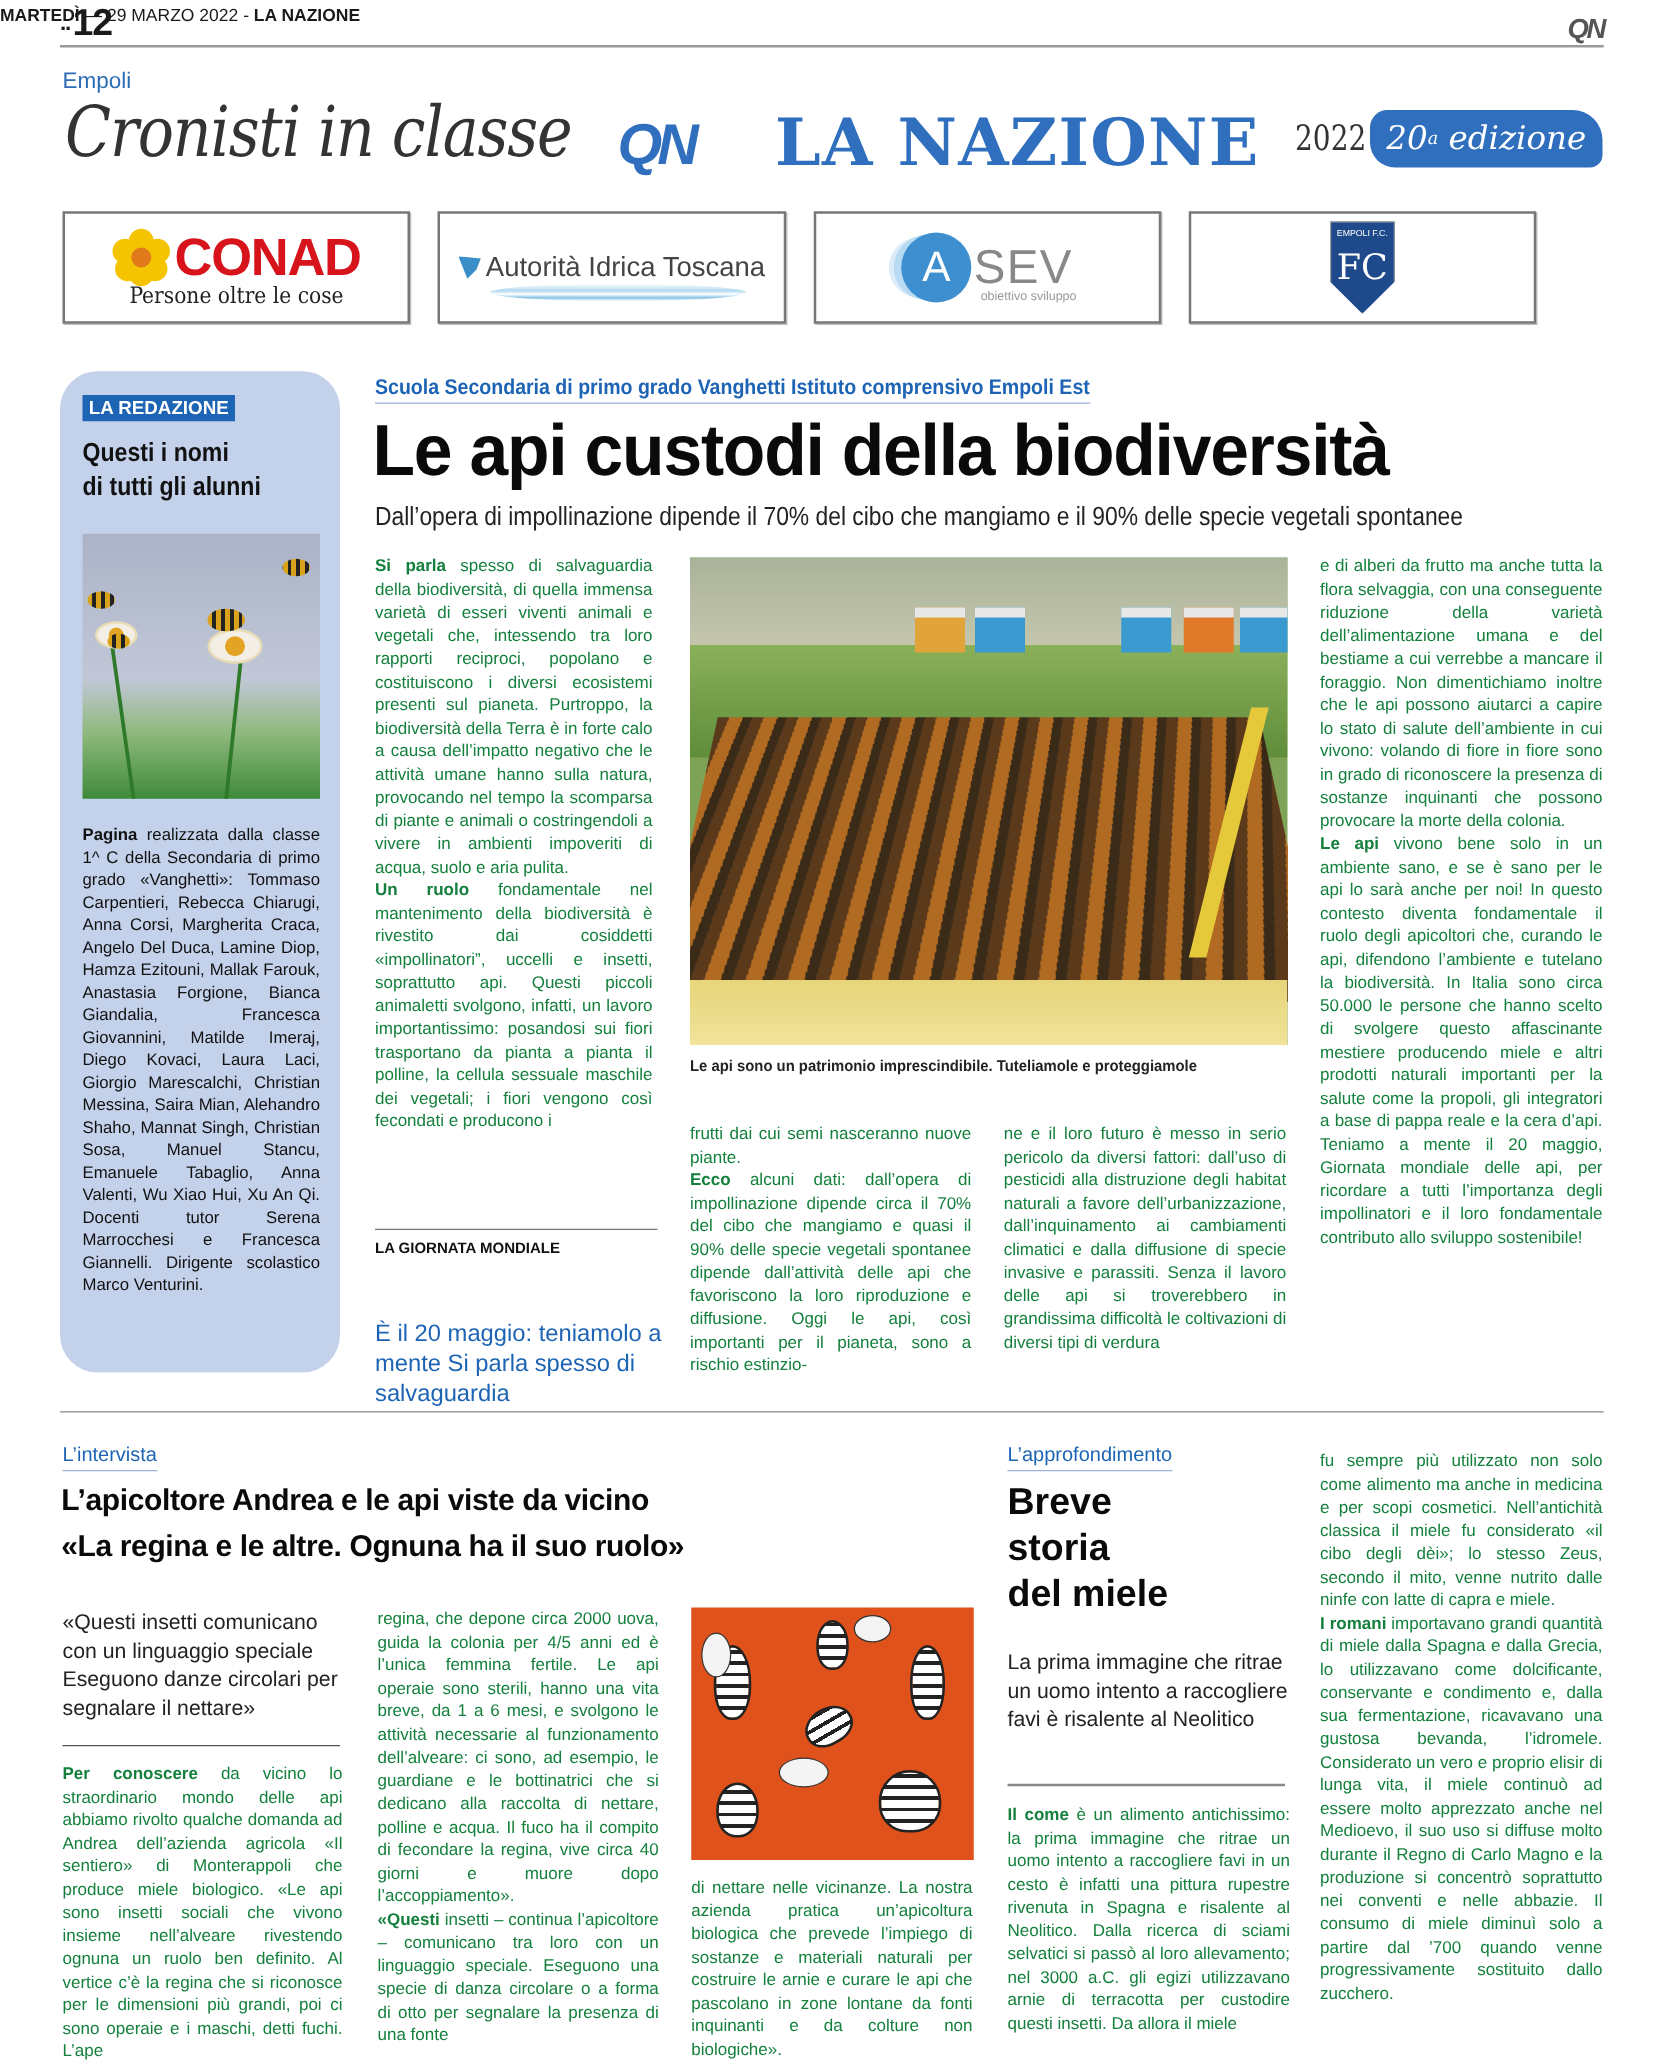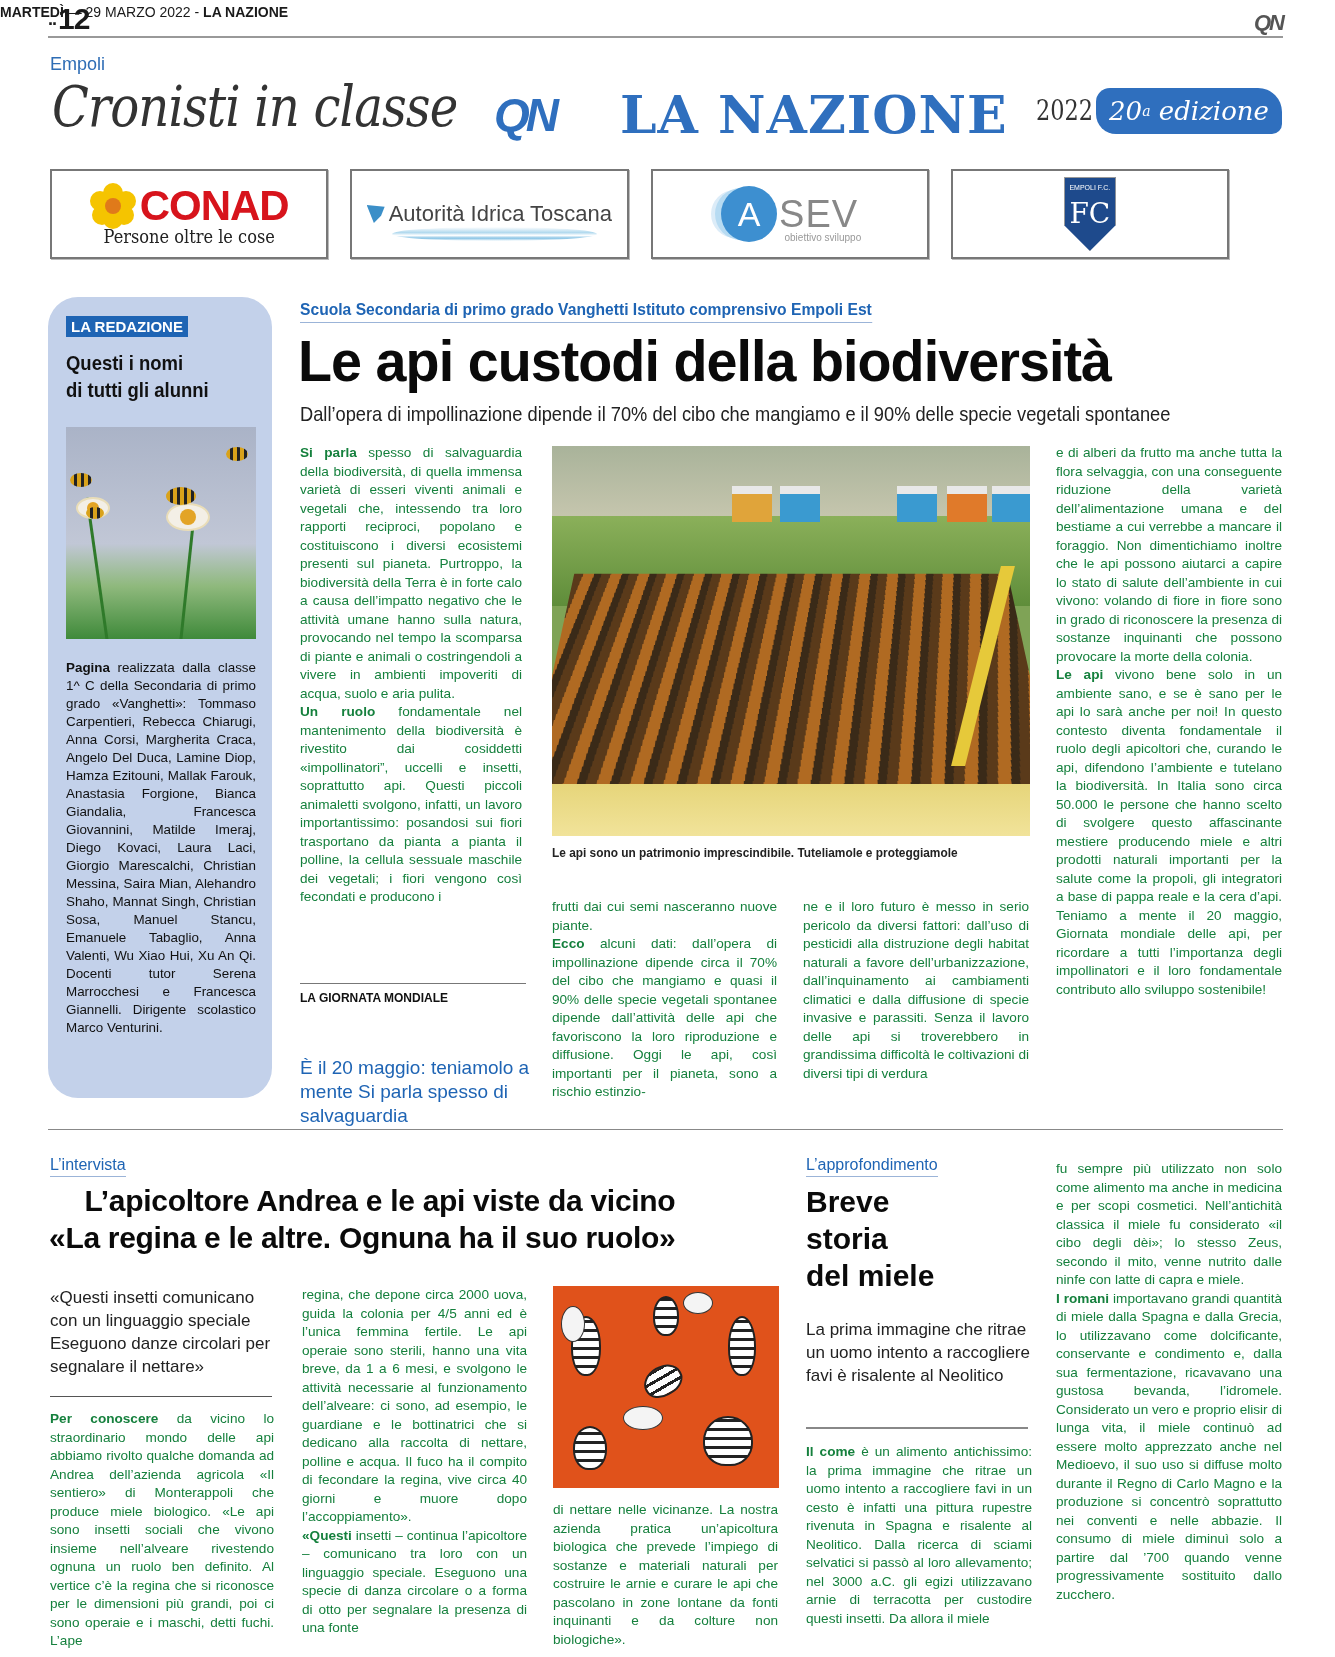--- a/index.html
+++ b/index.html
@@ -77,21 +77,21 @@
   .caption { left: 552px; top: 846px; font-size: 12.5px; font-weight: 700; color: #222; transform: scaleX(0.95); transform-origin: left top; white-space: nowrap; }
 
   .box-rule { left: 300px; top: 983px; width: 226px; height: 1px; background: #777; }
   .giornata-kicker { left: 300px; top: 991px; font-size: 12px; font-weight: 700; color: #111; }
   .giornata-title { left: 300px; top: 1008px; width: 230px; font-size: 19px; line-height: 24px; font-weight: 400; color: #1e64b4; margin-top: 48px; }
 
   .divider { left: 48px; right: 52px; top: 1129px; height: 1px; background: #888; }
 
   
   .int-kicker { left: 50px; top: 1156px; font-size: 16px; font-weight: 400; }
-  .int-title { left: 49px; top: 1182px; font-size: 30px; line-height: 37px; font-weight: 900; color: #0a0a0a; letter-spacing: -0.3px; white-space: nowrap; text-align: right; }
+  .int-title { left: 49px; top: 1182px; font-size: 24px; line-height: 37px; font-weight: 900; color: #0a0a0a; letter-spacing: -0.3px; white-space: nowrap; }
   .int-quote { left: 50px; top: 1286px; width: 230px; font-size: 17px; line-height: 23px; color: #222; }
   .int-rule { left: 50px; top: 1396px; width: 222px; height: 1px; background: #555; }
   .c5 { left: 50px; top: 1410px; width: 224px; }
   .c6 { left: 302px; top: 1286px; width: 225px; }
   .c7 { left: 553px; top: 1501px; width: 225px; }
   .bees-art { left: 553px; top: 1286px; width: 226px; height: 202px; background: #e0521b; overflow: hidden; }
   .bees-art .sketch { position: absolute; border-radius: 50% 50% 45% 45%; background: repeating-linear-gradient(0deg, #fff 0 6px, #222 6px 9px); border: 2px solid #222; }
   .bees-art .wing { position: absolute; border-radius: 50%; background: #f4f4f4; border: 1.5px solid #333; }
 
   

